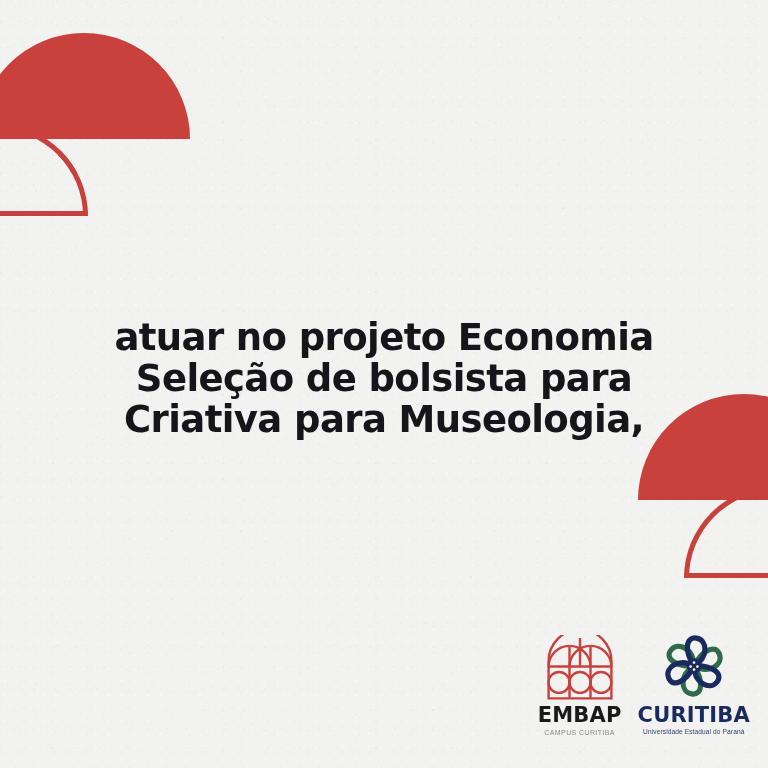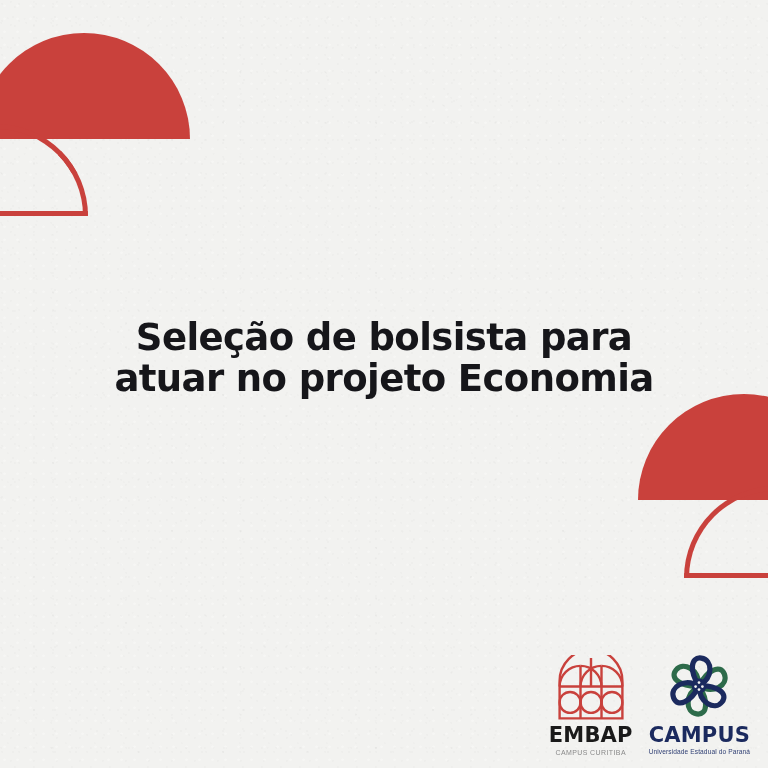--- a/index.html
+++ b/index.html
@@ -93,21 +93,21 @@
     letter-spacing: -0.6px;
     padding: 0 70px;
     box-sizing: border-box;
   }
   .headline .line { display: block; white-space: nowrap; }
 
   
   .logo-bar {
     position: absolute;
     right: 18px;
-    bottom: 12px;
+    bottom: 32px;
     display: flex;
     align-items: flex-end;
     gap: 16px;
   }
   .logo { display: flex; flex-direction: column; align-items: center; }
   .logo-mark { display: block; }
 
   .logo-word {
     font-family: "DejaVu Sans", sans-serif;
     font-weight: bold;
@@ -136,22 +136,23 @@
 <div class="poster">
 
   <div class="paper-texture"></div>
 
   <div class="deco deco-tl-filled"></div>
   <div class="deco deco-tl-outline"></div>
   <div class="deco deco-br-filled"></div>
   <div class="deco deco-br-outline"></div>
 
   <h1 class="headline">
+    <span class="line">atuar no projeto Economia</span>
     <span class="line">Seleção de bolsista para</span>
-    <span class="line">atuar no projeto Economia</span>
+    <span class="line">Criativa para Museologia,</span>
   </h1>
 
   <div class="logo-bar">
 
     <div class="logo">
       <svg class="logo-mark" width="68" height="66" viewBox="0 0 68 66">
         <g fill="none" stroke="#c9413c" stroke-width="2.4">
 
           <path d="M2.6 63.4 V26 A31.4 31.4 0 0 1 65.4 26 V63.4 Z"></path>
 
@@ -194,18 +195,18 @@
             <path d="M37 35 C37 18, 21 10, 14 19 C7 28, 20 36, 37 35 Z" transform="rotate(300 37 35)"></path>
           </g>
         </g>
 
         <circle cx="37" cy="35" r="7.4" fill="#1b2a5e"></circle>
         <circle cx="37" cy="31.6" r="1.35" fill="#f2f2f0"></circle>
         <circle cx="33.6" cy="35.6" r="1.35" fill="#f2f2f0"></circle>
         <circle cx="40.4" cy="35.6" r="1.35" fill="#f2f2f0"></circle>
         <circle cx="37" cy="38.6" r="1.35" fill="#f2f2f0"></circle>
       </svg>
-      <div class="logo-word unespar">CAMPUS</div>
+      <div class="logo-word unespar">CURITIBA</div>
       <div class="logo-sub unespar">Universidade Estadual do Paraná</div>
     </div>
 
   </div>
 </div>
 
 </body></html>

